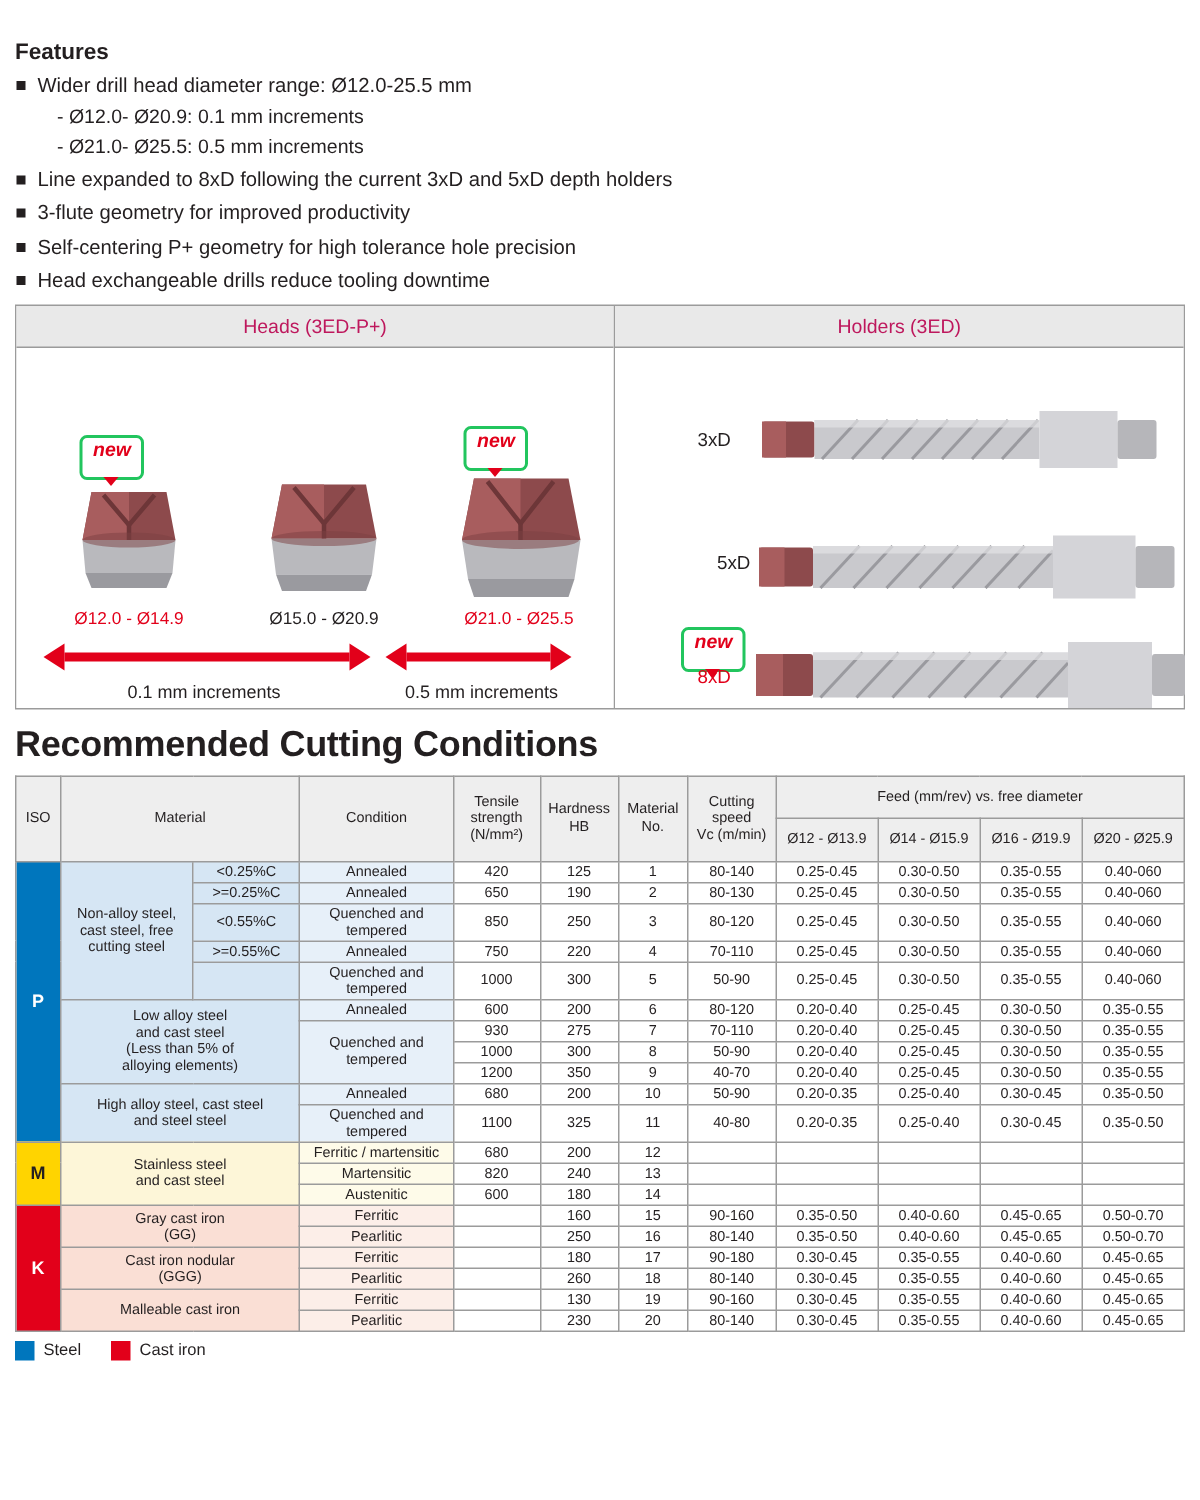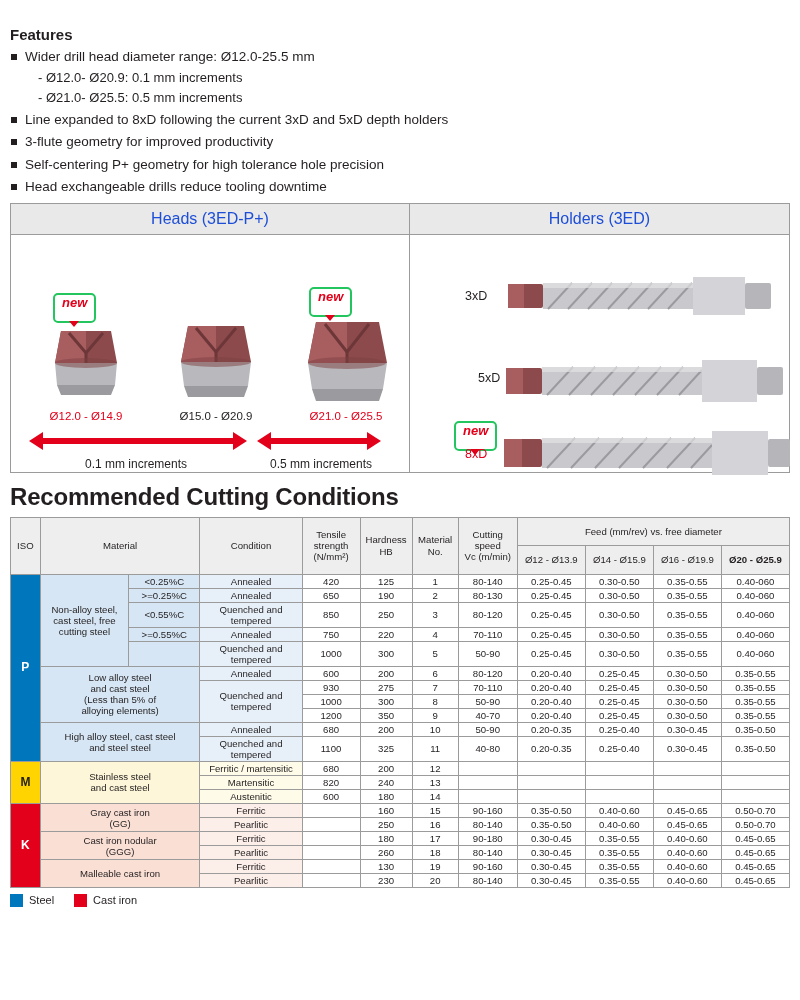--- a/index.html
+++ b/index.html
@@ -32,21 +32,21 @@
     margin:4px 10px 0 10px;
     border:1px solid #9b9b9b;
     display:flex;
     height:270px;
     box-sizing:border-box;
   }
   .panel-left{width:398px;border-right:1px solid #9b9b9b;display:flex;flex-direction:column;}
   .panel-right{flex:1;display:flex;flex-direction:column;}
   .panel-head{
     background:#e9e9e9;border-bottom:1px solid #9b9b9b;
-    text-align:center;font-size:16px;padding:6px 0;color:#1d4ed8;
+    text-align:center;font-size:13px;padding:6px 0;color:#be185d;
   }
   .panel-body{position:relative;flex:1;background:#fff;}
 
   
   .newbadge{
     position:absolute;border:2px solid #22c55e;border-radius:5px;background:#fff;
     color:#e2001a;font-weight:bold;font-style:italic;font-size:13px;
     padding:1px 7px 12px 7px;line-height:1;
   }
   .newbadge:after{
@@ -296,21 +296,21 @@
           <div>Cutting</div>
           <div>speed</div>
           <div>Vc (m/min)</div>
         </th>
         <th colspan="4">Feed (mm/rev) vs. free diameter</th>
       </tr>
       <tr>
         <th style="width:68px;">Ø12 - Ø13.9</th>
         <th style="width:68px;">Ø14 - Ø15.9</th>
         <th style="width:68px;">Ø16 - Ø19.9</th>
-        <th style="width:68px;font-weight:bold;">Ø20 - Ø25.9</th>
+        <th style="width:68px;">Ø20 - Ø25.9</th>
       </tr>
     </thead>
     <tbody>
 
       <tr>
         <td class="iso-p" rowspan="11">P</td>
         <td class="mat bg-steel" rowspan="5" style="width:92px;">
           <div>Non-alloy steel,</div>
           <div>cast steel, free</div>
           <div>cutting steel</div>

